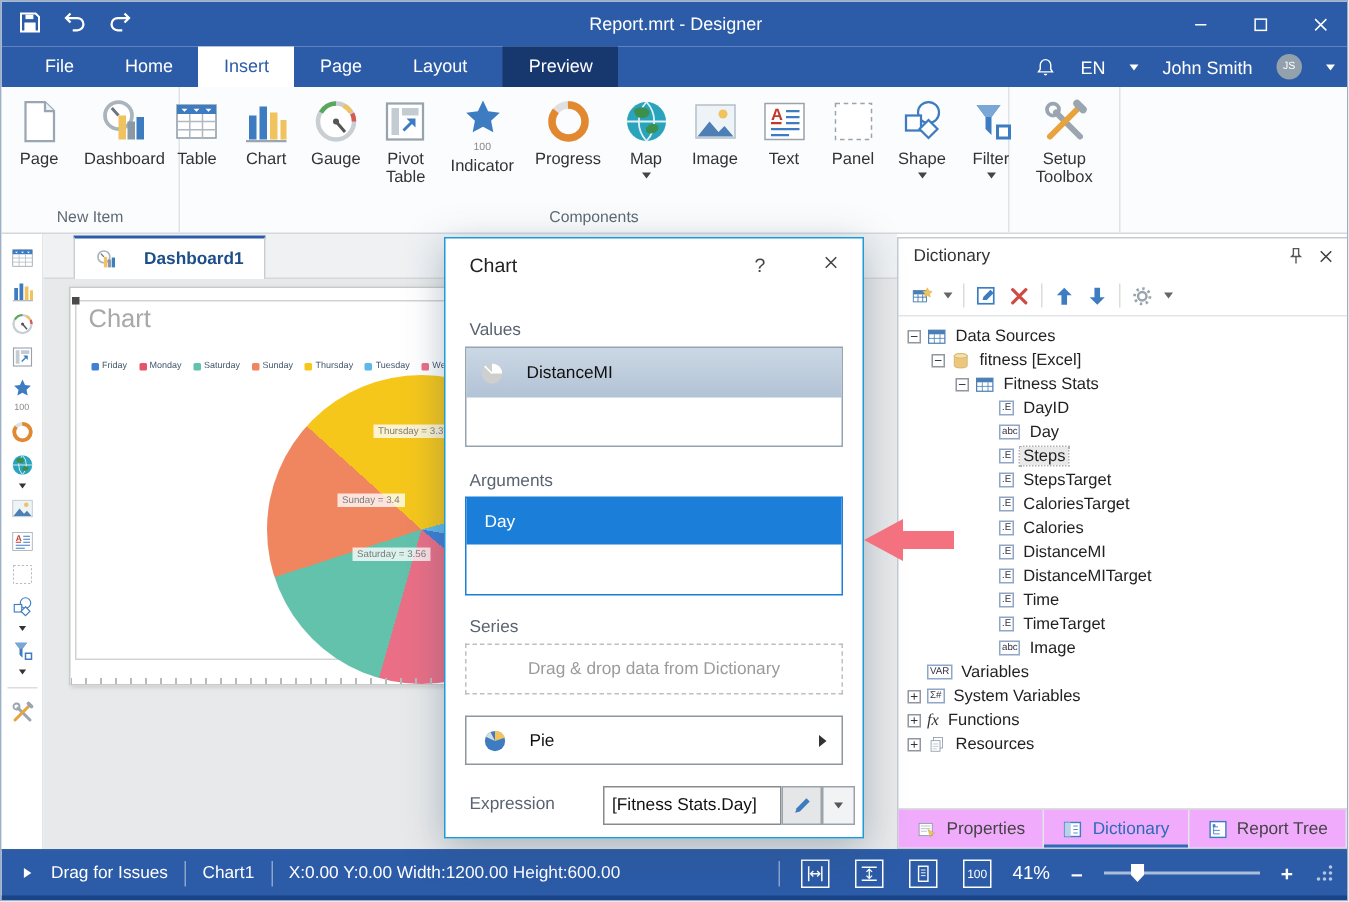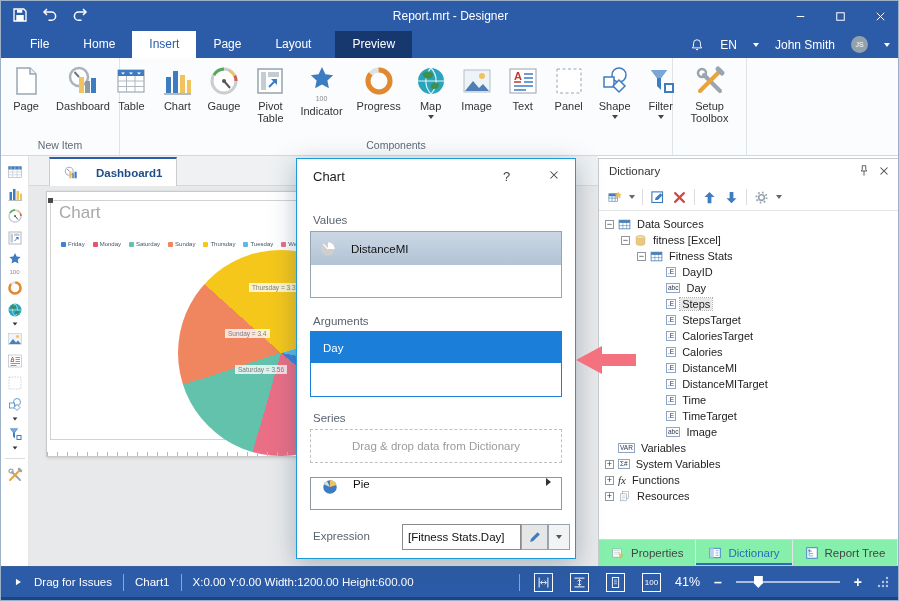--- a/index.html
+++ b/index.html
@@ -67,21 +67,21 @@
   .dlg-help{position:absolute;left:206px;top:10px;font-size:13px;color:#444;cursor:pointer;}
   .dlg-close{position:absolute;right:14px;top:9px;width:14px;height:14px;cursor:pointer;}
   .dlg-label{position:absolute;left:16px;color:#5a6470;}
   .dlg-box{position:absolute;left:13px;width:252px;background:#fff;border:1px solid #96a3b1;}
   .val-row{height:33px;display:flex;align-items:center;background:linear-gradient(#cbd7e4,#b2c3d6);cursor:pointer;}
   .val-row .icon{width:18px;height:18px;margin-left:8px;}
   .val-name{margin-left:14px;color:#111;}
   .arg-box{border-color:var(--accent) !important;}
   .arg-row{height:31px;display:flex;align-items:center;background:var(--accent);color:#fff;padding-left:12px;cursor:pointer;}
   .dash-box{position:absolute;left:13px;width:252px;height:34px;border:1px dashed #bfbfbf;color:#9b9b9b;text-align:center;line-height:32px;cursor:pointer;}
-  .type-box{position:absolute;left:13px;width:252px;height:33px;border:1px solid #8f969c;display:flex;align-items:flex-start;cursor:pointer;}
+  .type-box{position:absolute;left:13px;width:252px;height:33px;border:1px solid #8f969c;display:flex;align-items:center;cursor:pointer;}
   .type-box .icon{width:18px;height:18px;margin-left:10px;}
   .type-name{margin-left:14px;color:#111;}
   .rarrow{margin-left:auto;margin-right:10px;width:0;height:0;border-top:4px solid transparent;border-bottom:4px solid transparent;border-left:5px solid #333;}
   .expr-input{position:absolute;left:105px;top:365px;width:119px;height:26px;border:1px solid #8a8a8a;line-height:24px;padding-left:5px;color:#111;overflow:hidden;white-space:nowrap;cursor:text;}
   .expr-btn{position:absolute;top:365px;height:26px;border:1px solid #9aa3ab;display:flex;align-items:center;justify-content:center;cursor:pointer;}
   .btn-pencil{left:224px;width:27px;background:#e4e6e8;}
   .btn-pencil .icon{width:15px;height:15px;}
   .btn-dd{left:251px;width:22px;background:#f1f3f5;color:#555;}
   
   .dict{position:absolute;left:597px;top:157px;width:302px;height:408px;background:#fff;border:1px solid #c6cbd1;z-index:3;}
@@ -93,21 +93,21 @@
   .tsep{width:1px;height:16px;background:#d9dde1;}
   .tree{padding-top:5px;}
   .trow{height:16px;display:flex;align-items:center;font-size:11px;color:#222;cursor:pointer;}
   .texp{width:9px;height:9px;border:1px solid #9097a0;background:#fff;font-size:9px;line-height:7px;text-align:center;margin-right:4px;flex:none;color:#333;}
   .texp-sp{width:13px;flex:none;}
   .ticon{width:13px;height:13px;margin-right:4px;flex:none;}
   .tbadge{font-size:6.5px;border:1px solid #8fa6c6;color:#334;padding:0 1px;background:#fdfdfd;margin-right:4px;line-height:8px;flex:none;}
   .fxicon{font-style:italic;font-family:"Liberation Serif",serif;font-size:11px;color:#333;margin-right:4px;flex:none;}
   .tlab{padding:0 2px;white-space:nowrap;}
   .tlab.hl{background:#e9e9e9;outline:1px dotted #b0b0b0;}
-  .dict-tabs{position:absolute;left:0;bottom:0;width:100%;height:26px;border-top:1px solid #d4d7da;display:flex;background:#86efac;}
+  .dict-tabs{position:absolute;left:0;bottom:0;width:100%;height:26px;border-top:1px solid #d4d7da;display:flex;background:#f0abfc;}
   .dtab{display:flex;align-items:center;gap:6px;padding:0 12px;font-size:11.5px;color:#444;border-right:1px solid #e3e6e9;cursor:pointer;}
   .dtab .icon{width:14px;height:14px;}
   .dtab.active{color:#2a6cb8;box-shadow:inset 0 -2px #2a6cb8;}
   
   #arrow{position:absolute;left:575px;top:344px;z-index:10;}
   
   .statusbar{position:absolute;left:0;top:565px;width:899px;height:36px;background:var(--blue);border-top:1px solid #35619f;border-bottom:5px solid #1A4487;color:#fff;font-size:11.5px;}
   .sb-left{position:absolute;left:12px;top:0;height:30px;display:flex;align-items:center;gap:11px;}
   .sb-right{position:absolute;right:10px;top:0;height:30px;display:flex;align-items:center;gap:14px;}
   .sb-sep{width:1px;height:17px;background:rgba(255,255,255,.45);}

